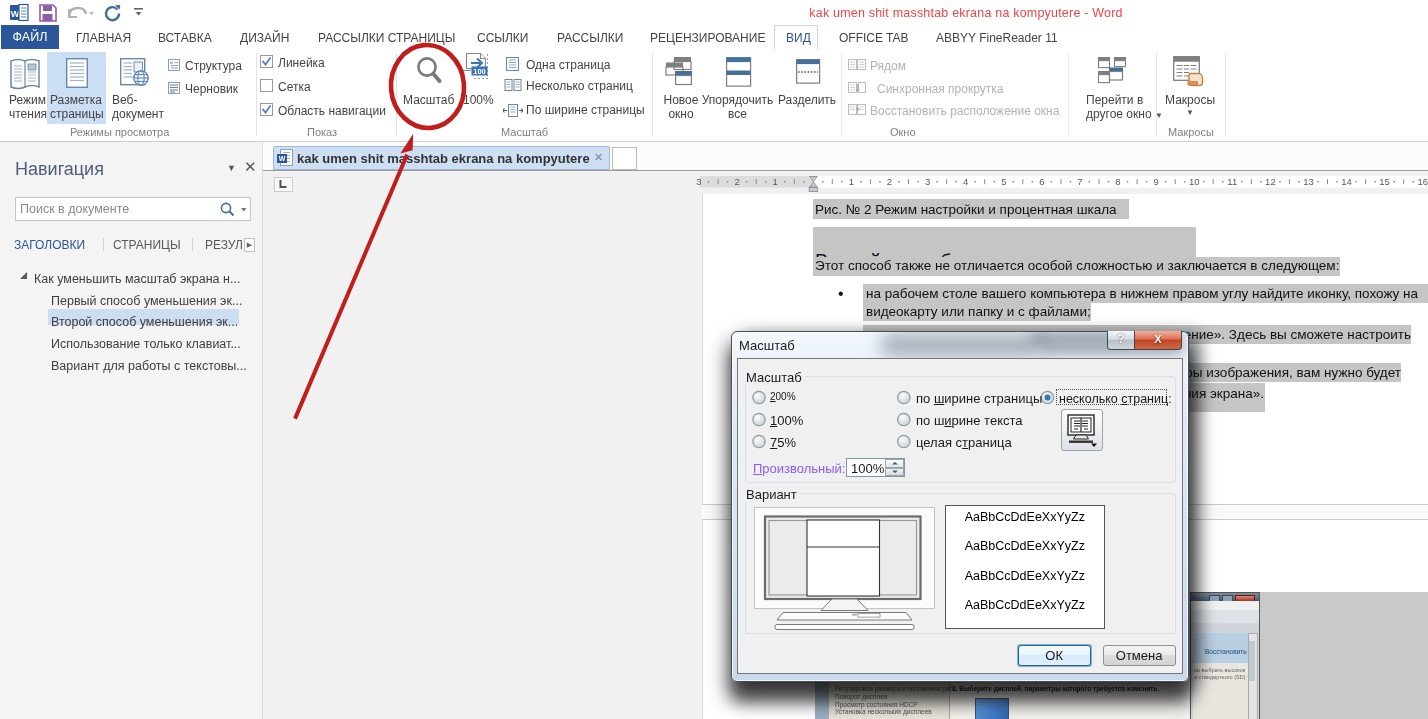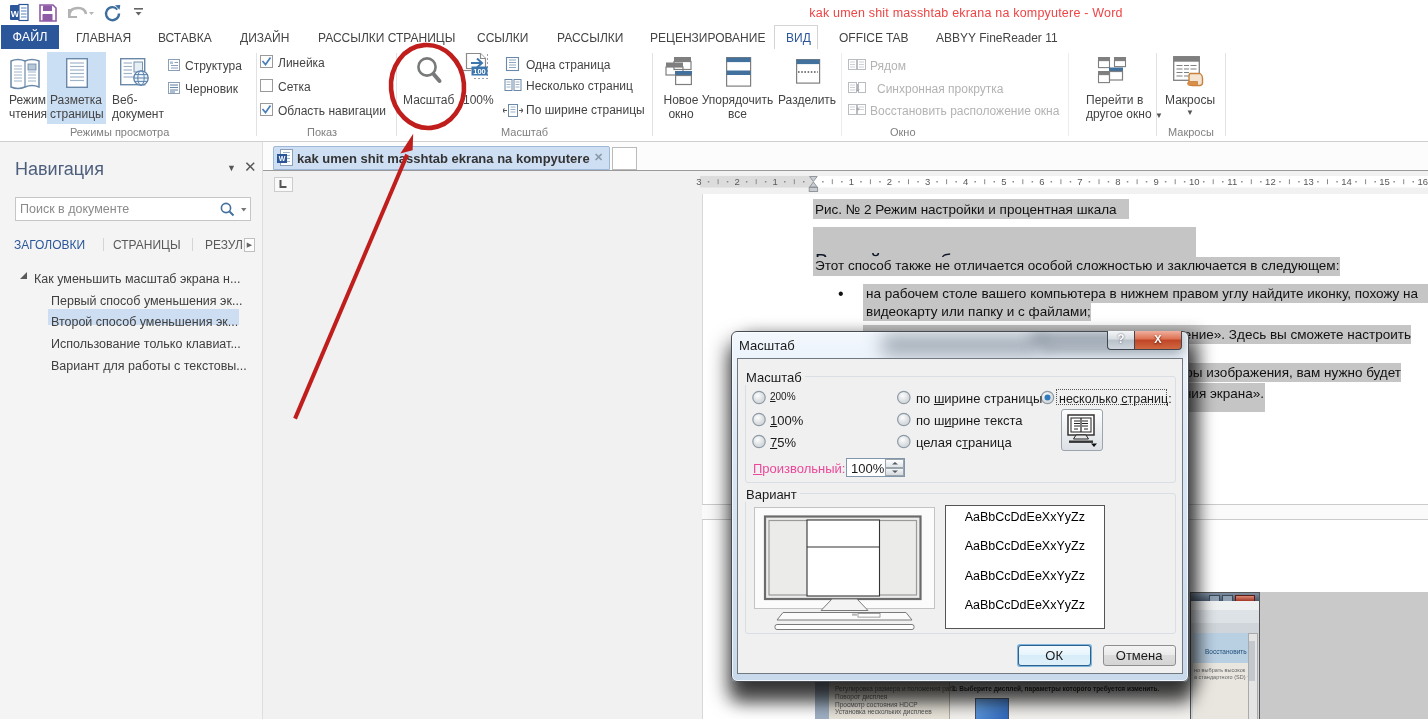--- a/index.html
+++ b/index.html
@@ -530,21 +530,21 @@
    <rect x="4" y="4" width="20" height="14" fill="#fff" stroke="#333" stroke-width="1.1"></rect>
    <g stroke="#222" stroke-width="1">
         <path d="M7 7 h6 M7 9.5 h6 M7 12 h6 M7 15 h4 M15 7 h6 M15 9.5 h6 M15 12 h6 M17 15 h4"></path>
       </g>
    <line x1="14" y1="4" x2="14" y2="18" stroke="#222" stroke-width="1.2"></line>
    <path d="M9 21 l-2.5 4 h15 l-2.5 -4 z" fill="#e8e8e8" stroke="#222" stroke-width="1"></path>
    <rect x="2" y="26.5" width="24" height="2.4" fill="#333"></rect>
    <path d="M24 29.5 h6 l-3 3.5 z" fill="#111"></path>
  </svg>
 
- <div class="abs" style="left:22px;top:130px;font-size:13px;color:#ec4899;text-align:center;"><u>П</u>роизвольный:</div>
+ <div class="abs" style="left:22px;top:130px;font-size:13px;color:#8b5cf6;text-align:center;"><u>П</u>роизвольный:</div>
  <div class="abs" style="left:115px;top:127px;width:59px;height:19px;background:#fff;border:1px solid #8296ab;box-sizing:border-box;"></div>
  <div class="abs" style="left:120px;top:129.5px;font-size:13px;color:#1a1a1a;">100%</div>
  <div class="abs" style="left:154px;top:128px;width:19px;height:8.5px;background:linear-gradient(#fefefe,#e0e4e8);border:1px solid #9ba5ad;box-sizing:border-box;"></div>
  <div class="abs" style="left:154px;top:136.5px;width:19px;height:8.5px;background:linear-gradient(#f2f4f6,#d6dade);border:1px solid #9ba5ad;box-sizing:border-box;"></div>
  <svg class="abs" style="left:158px;top:130px" width="12" height="14" viewBox="0 0 12 14">
       <path d="M3 3.5 l3 -2.6 l3 2.6 z" fill="#4f5a64"></path>
       <path d="M3 9.5 l3 2.6 l3 -2.6 z" fill="#4f5a64"></path>
     </svg>
 
  <div class="abs" style="left:14px;top:162px;width:431px;height:141px;border:1px solid #d9dee4;border-radius:3px;box-sizing:border-box;"></div>

